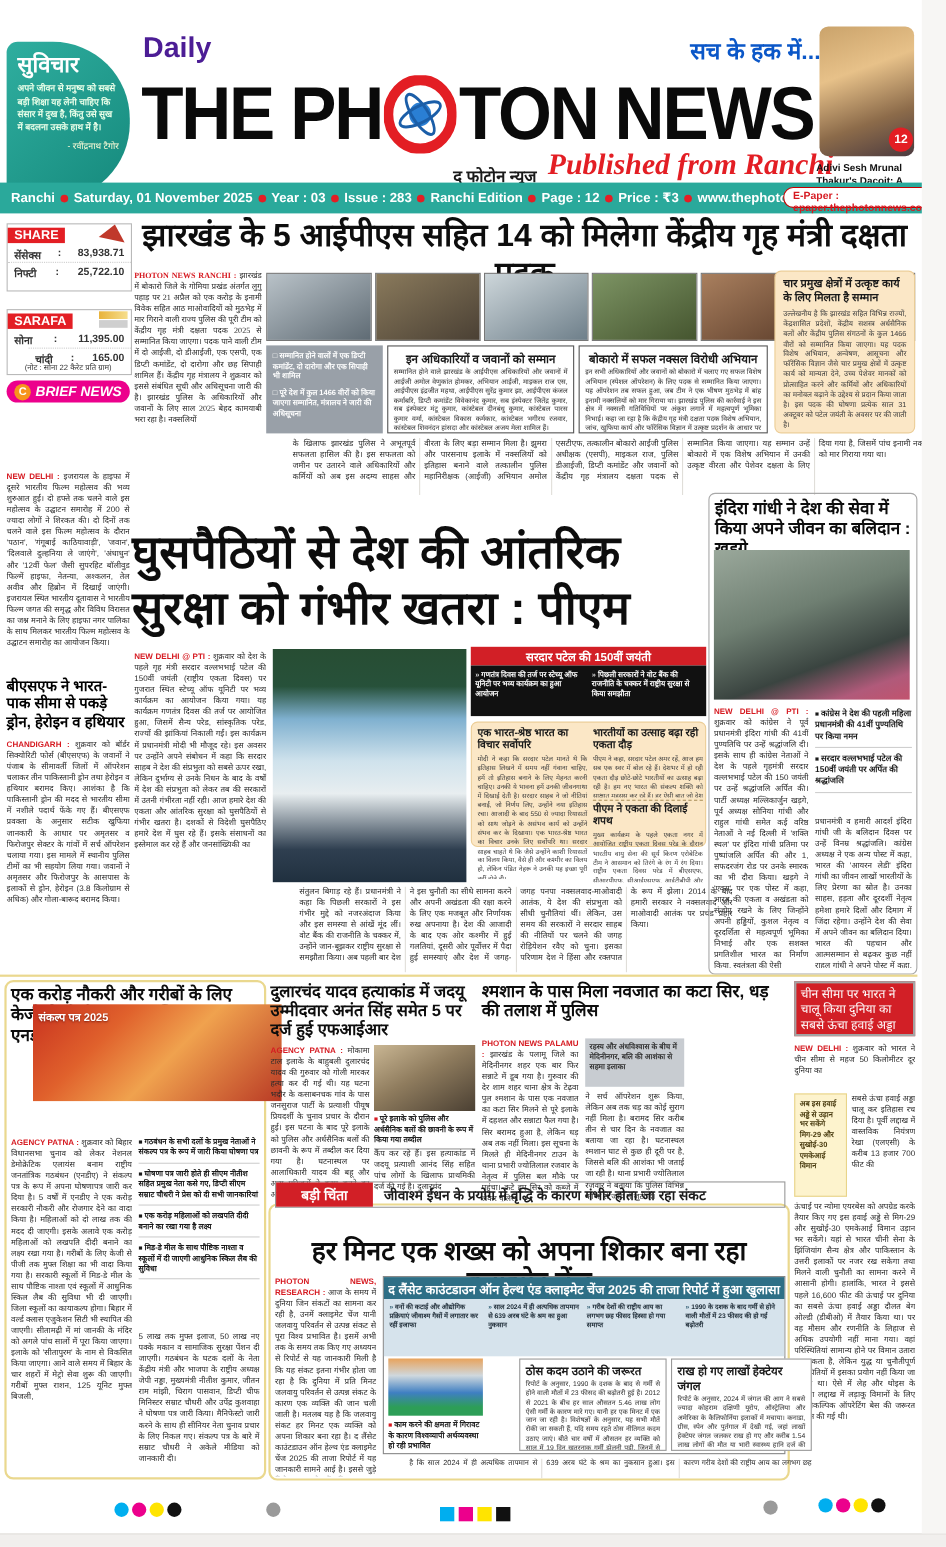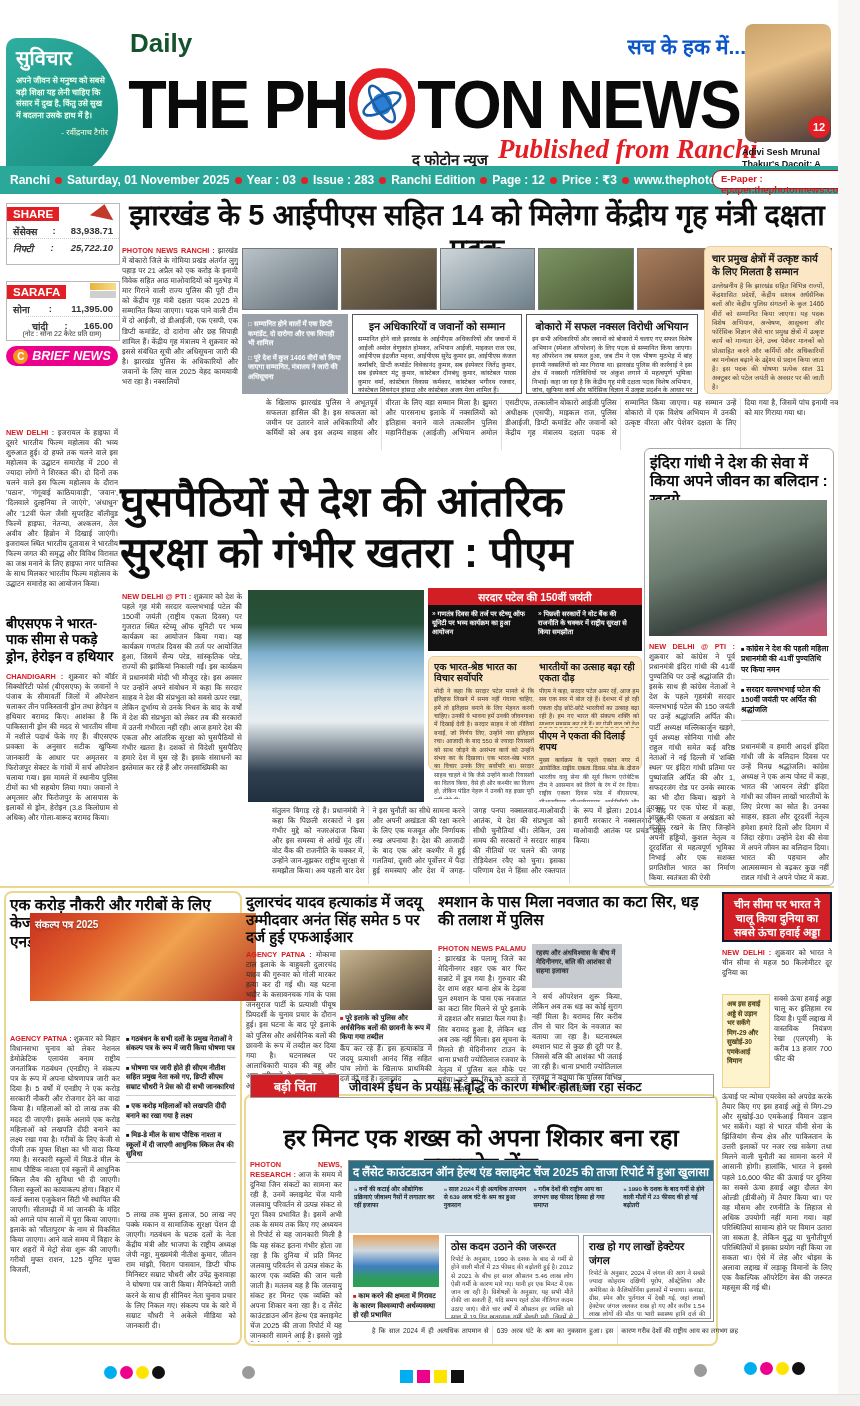--- a/index.html
+++ b/index.html
@@ -11,21 +11,21 @@
   .hl{font-weight:bold;color:#0d0d0d;line-height:1.18;}
   .cols{column-gap:8px;column-rule:1px solid #e0ded9;margin-left:24px;}
   .sqb{display:block;margin-bottom:4px;}
   .sqb::before{content:"■ ";font-size:6px;}
   
   .suvichar{left:6px;top:38px;width:112px;height:144px;background:linear-gradient(135deg,#2fae9f,#15897c);
             border-radius:10px 70px 70px 10px;color:#fff;padding:6px 10px;box-sizing:border-box;}
   .suvichar .ti{font-size:20px;font-weight:bold;}
   .suvichar .qt{font-size:8px;line-height:1.45;font-weight:bold;color:#eaffe9;margin-top:4px;}
   .suvichar .au{font-size:8px;text-align:right;margin-top:5px;color:#fdfdd8;}
-  .daily{left:130px;top:28px;font-size:26px;font-weight:bold;color:#14532d;}
+  .daily{left:130px;top:28px;font-size:26px;font-weight:bold;color:#4c1d95;}
   .bigtitle{left:116px;top:56px;width:636px;height:96px;display:flex;align-items:center;justify-content:center;
             font-weight:900;font-size:63px;letter-spacing:-2px;color:#0a0a0a;white-space:nowrap;transform:scaleY(1.08);}
   .tagline{left:596px;top:32px;width:150px;font-size:21px;font-weight:bold;color:#0b57c8;text-align:right;}
   .hindiname{left:412px;top:149px;font-size:15px;font-weight:bold;}
   .published{left:498px;top:134px;font-size:27px;font-weight:bold;font-style:italic;color:#e31e24;
              font-family:"Liberation Serif","DejaVu Serif",serif;}
   .promoimg{left:745px;top:24px;width:86px;height:118px;border-radius:8px;
             background:linear-gradient(160deg,#caa36b 0%,#e7c189 35%,#8c6b4a 70%,#4b3a3f 100%);}
   .promobadge{left:808px;top:116px;width:22px;height:22px;border-radius:50%;background:#e31e24;color:#fff;
               font-size:11px;font-weight:bold;display:flex;align-items:center;justify-content:center;}
@@ -58,30 +58,30 @@
   .peach{background:#fbe7c6;border:1px solid #eccd96;border-radius:6px;padding:6px 7px;box-sizing:border-box;}
   .peach .ti{font-size:10px;font-weight:bold;line-height:1.25;margin-bottom:3px;}
   .peach .bd{font-size:6.6px;line-height:1.4;text-align:justify;color:#3a3a3a;}
   .banner-t{background:#d21f26;color:#fff;font-size:10.5px;font-weight:bold;text-align:center;padding-top:2px;box-sizing:border-box;}
   .banner-b{background:#111;color:#fff;display:flex;padding:4px 4px;box-sizing:border-box;gap:6px;}
   .banner-b .bu{font-size:6.7px;font-weight:bold;line-height:1.35;flex:1;}
   .banner-b .bu::before{content:"» ";color:#ddd;}
   .ibul{font-size:7.6px;font-weight:bold;line-height:1.35;}
   .ibul .sqb{padding-bottom:4px;border-bottom:1px solid #cfcfcf;margin-bottom:5px;}
   .yborder{border:2px solid #ead88e;border-radius:8px;box-sizing:border-box;}
-  .redtitle{background:#d21f26;border:2px solid #0f172a;color:#fff;font-weight:bold;font-size:11px;
-            line-height:1.25;text-align:center;padding:4px 4px;box-sizing:border-box;}
+  .redtitle{background:#d21f26;border:2px solid #a3a3a3;color:#fff;font-weight:normal;font-size:11px;
+            line-height:1.25;text-align:left;padding:4px 4px;box-sizing:border-box;}
   .ylbox{background:#fdf3cd;border:1px solid #e8d48a;font-size:6.8px;font-weight:bold;line-height:1.4;
          padding:4px;box-sizing:border-box;color:#4a3c10;}
   .label-red{background:#d21f26;color:#fff;font-size:12.5px;font-weight:bold;display:flex;align-items:center;justify-content:center;}
   .lancet-h{background:#2e6f86;color:#fff;font-size:11.5px;font-weight:bold;text-align:center;padding-top:3px;box-sizing:border-box;}
   .lancet-b{background:#d6e3ec;display:flex;gap:5px;padding:4px 5px;box-sizing:border-box;}
   .lancet-b .bu{flex:1;font-size:6.1px;font-weight:bold;line-height:1.35;color:#23313c;}
   .lancet-b .bu::before{content:"» ";color:#27566b;}
-  .smbox{border:1px solid #999;padding:3px 5px;box-sizing:border-box;background:#fff;}
+  .smbox{border:1px solid #999;padding:3px 5px;box-sizing:border-box;background:#fff;margin-left:27px;}
   .smbox .ti{font-size:10.5px;font-weight:bold;margin-bottom:2px;}
   .smbox .bd{font-size:6.2px;line-height:1.33;text-align:justify;color:#333;}
   .dot{border-radius:50%;width:13px;height:13px;}
   .sq{width:13px;height:13px;}
   .capline{font-size:7px;font-weight:bold;line-height:1.3;color:#222;}
   .capline::before{content:"■ ";color:#d61a21;font-size:6px;}
 </style>
 </head>
 <body>
 
@@ -127,21 +127,21 @@
   <div class="abs mbox" style="left:6px;top:203px;width:112px;height:60px;">
     <div style="position:relative;">
       <span class="mboxhead">SHARE</span>
       <span style="position:absolute;right:4px;top:0;width:0;height:0;border-left:12px solid transparent;border-right:12px solid transparent;border-bottom:14px solid #c0392b;transform:rotate(12deg);"></span>
     </div>
     <div class="mrow">
         <span>सेंसेक्स</span>
         <span>:</span>
         <span>83,938.71</span>
       </div>
-    <div class="mrow" style="border-top:1px dotted #ccc;font-style:italic;">
+    <div class="mrow" style="border-top:1px dotted #ccc;">
         <span>निफ्टी</span>
         <span>:</span>
         <span>25,722.10</span>
       </div>
   </div>
   <div class="abs mbox" style="left:6px;top:281px;width:112px;height:58px;">
     <div style="position:relative;">
       <span class="mboxhead">SARAFA</span>
       <span style="position:absolute;right:3px;top:1px;width:26px;height:7px;background:linear-gradient(90deg,#e8b33c,#f6de8d);box-shadow:0 8px 0 #cfcfcf;"></span>
     </div>
@@ -165,21 +165,21 @@
     <span class="dl">NEW DELHI :</span>
     <span>इजरायल के हाइफा में दूसरे भारतीय फिल्म महोत्सव की भव्य शुरुआत हुई। दो हफ्ते तक चलने वाले इस महोत्सव के उद्घाटन समारोह में 200 से ज्यादा लोगों ने शिरकत की। दो दिनों तक चलने वाले इस फिल्म महोत्सव के दौरान 'पठान', 'गंगूबाई काठियावाड़ी', 'जवान', 'दिलवाले दुल्हनिया ले जाएंगे', 'अंधाधुन' और '12वीं फेल' जैसी सुपरहिट बॉलीवुड फिल्में हाइफा, नेतन्या, अश्कलन, तेल अवीव और हिब्रोन में दिखाई जाएंगी। इजरायल स्थित भारतीय दूतावास ने भारतीय फिल्म जगत की समृद्ध और विविध विरासत का जश्न मनाने के लिए हाइफा नगर पालिका के साथ मिलकर भारतीय फिल्म महोत्सव के उद्घाटन समारोह का आयोजन किया।</span>
   </div>
   <div class="abs bhl" style="left:6px;top:616px;width:112px;">बीएसएफ ने भारत-पाक सीमा से पकड़े ड्रोन, हेरोइन व हथियार</div>
   <div class="abs bt" style="left:6px;top:672px;width:112px;height:188px;overflow:hidden;">
     <span class="dl">CHANDIGARH :</span>
     <span>शुक्रवार को बॉर्डर सिक्योरिटी फोर्स (बीएसएफ) के जवानों ने पंजाब के सीमावर्ती जिलों में ऑपरेशन चलाकर तीन पाकिस्तानी ड्रोन तथा हेरोइन व हथियार बरामद किए। आशंका है कि पाकिस्तानी ड्रोन की मदद से भारतीय सीमा में नशीले पदार्थ फेंके गए हैं। बीएसएफ प्रवक्ता के अनुसार सटीक खुफिया जानकारी के आधार पर अमृतसर व फिरोजपुर सेक्टर के गांवों में सर्च ऑपरेशन चलाया गया। इस मामले में स्थानीय पुलिस टीमों का भी सहयोग लिया गया। जवानों ने अमृतसर और फिरोजपुर के आसपास के इलाकों से ड्रोन, हेरोइन (3.8 किलोग्राम से अधिक) और गोला-बारूद बरामद किया।</span>
   </div>
 
   <div class="abs hl" style="left:122px;top:198px;width:710px;font-size:29px;text-align:center;">झारखंड के 5 आईपीएस सहित 14 को मिलेगा केंद्रीय गृह मंत्री दक्षता पदक</div>
-  <div class="abs bt" style="left:122px;top:246px;width:116px;height:204px;overflow:hidden;">
+  <div class="abs bt" style="left:122px;top:246px;width:116px;height:204px;overflow:hidden;font-family:Liberation Serif, serif;">
     <span class="dl">PHOTON NEWS RANCHI :</span>
     <span>झारखंड में बोकारो जिले के गोमिया प्रखंड अंतर्गत लुगु पहाड़ पर 21 अप्रैल को एक करोड़ के इनामी विवेक सहित आठ माओवादियों को मुठभेड़ में मार गिराने वाली राज्य पुलिस की पूरी टीम को केंद्रीय गृह मंत्री दक्षता पदक 2025 से सम्मानित किया जाएगा। पदक पाने वाली टीम में दो आईजी, दो डीआईजी, एक एसपी, एक डिप्टी कमांडेंट, दो दारोगा और छह सिपाही शामिल हैं। केंद्रीय गृह मंत्रालय ने शुक्रवार को इससे संबंधित सूची और अधिसूचना जारी की है। झारखंड पुलिस के अधिकारियों और जवानों के लिए साल 2025 बेहद कामयाबी भरा रहा है। नक्सलियों</span>
   </div>
   <div class="abs" style="left:242px;top:248px;width:590px;height:62px;display:flex;gap:3px;">
     <div class="ph" style="flex:1;background:linear-gradient(150deg,#b9c2c8,#5f6b74);"></div>
     <div class="ph" style="flex:1;background:linear-gradient(150deg,#8a7a5c,#4a4034);"></div>
     <div class="ph" style="flex:1;background:linear-gradient(150deg,#cdd6da,#6e7f8a);"></div>
     <div class="ph" style="flex:1;background:linear-gradient(150deg,#7d9464,#45552f);"></div>
     <div class="ph" style="flex:1;background:linear-gradient(150deg,#a97f5e,#5e3f2c);"></div>
     <div class="ph" style="flex:1;background:linear-gradient(150deg,#46525e,#1d2733);"></div>

